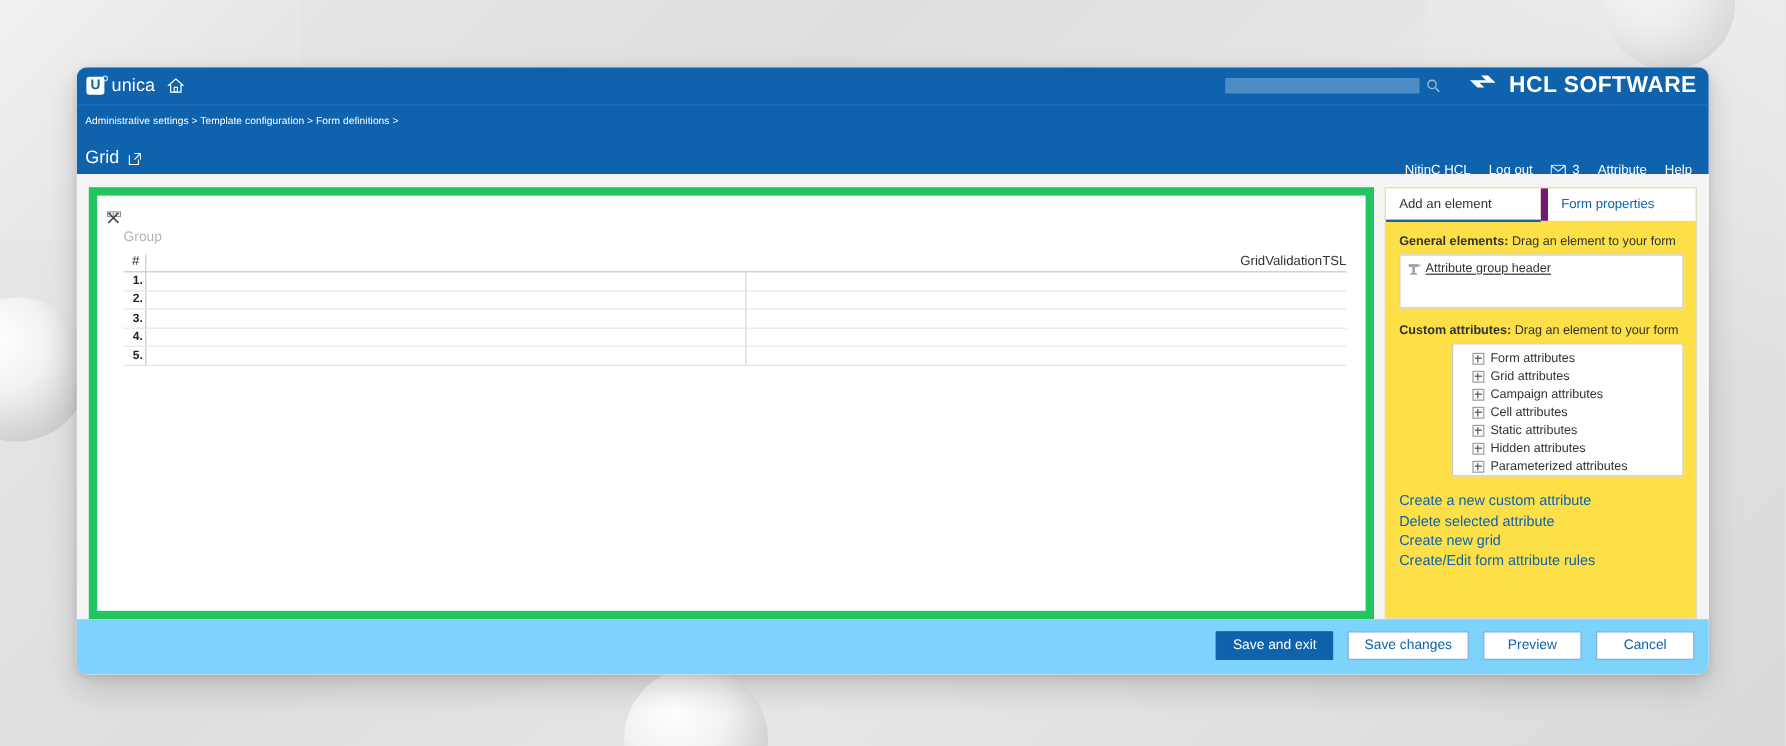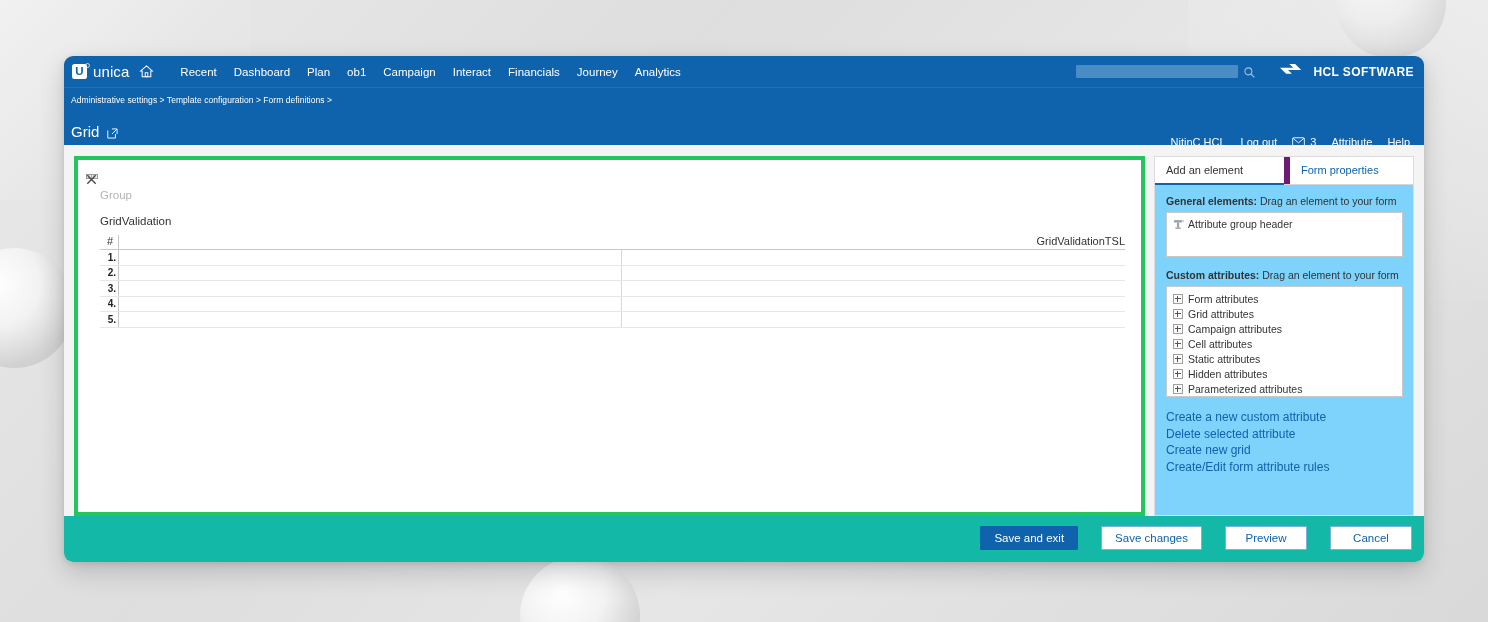--- a/index.html
+++ b/index.html
@@ -146,21 +146,21 @@
     font-size: 11px;
     padding: 0 4px;
   }
   .search-icon { width: 13px; height: 13px; display:block; }
   .hcl-logo {
     display: flex;
     align-items: center;
     gap: 8px;
   }
   .hcl-text {
-    font-size: 12px;
+    font-size: 19px;
     font-weight: bold;
     letter-spacing: .4px;
     color: #ffffff;
   }
 
   
   .titlebar {
     padding: 7px 0 0 6px;
     height: 57px;
     box-sizing: border-box;
@@ -208,21 +208,21 @@
     padding: 11px 10px 0 10px;
     box-sizing: border-box;
     gap: 9px;
     min-height: 0;
   }
 
   
   .canvas {
     flex: 1 1 auto;
     background: #ffffff;
-    border: 4px solid #22c55e;
+    border: 7px solid #22c55e;
     position: relative;
     min-width: 0;
   }
   .canvas-inner { padding: 5px 8px 0 8px; }
   .elem-tools {
     display: flex;
     flex-direction: column;
     align-items: flex-start;
     width: 14px;
     gap: 0;
@@ -277,21 +277,21 @@
     color: #222;
   }
   .grid-table td.cell-a {
     border-right: 1px solid #d8d8d8;
     width: 104px;
   }
 
   
   .side-panel {
     flex: 0 0 258px;
-    background: #7dd3fc;
+    background: #fde047;
     border: 1px solid #dcdcdc;
     display: flex;
     flex-direction: column;
     min-height: 0;
   }
   .panel-tabs {
     display: flex;
     border-bottom: 1px solid #d5d5d5;
     flex: 0 0 auto;
   }
@@ -323,27 +323,28 @@
     color: #333333;
     margin-bottom: 5px;
   }
   .section-label b { font-weight: bold; }
   .drop-box {
     border: 1px solid #c9c9c9;
     background: #ffffff;
     box-sizing: border-box;
   }
   .drop-box.general { height: 45px; padding: 5px 6px; }
-  .drop-box.custom { height: 111px; padding: 4px 6px 0 6px; margin-bottom: 12px; }
+  .drop-box.custom { height: 111px; padding: 4px 6px 0 16px; margin-bottom: 12px; margin-left: 44px; }
   .element-chip {
     display: flex;
     align-items: center;
     gap: 4px;
     font-size: 10.5px;
     color: #333333;
+    text-decoration: underline;
   }
   .agh-icon { width: 11px; height: 11px; display: block; }
   .tree-item {
     display: flex;
     align-items: center;
     gap: 5px;
     font-size: 10.5px;
     color: #333333;
     height: 15px;
   }
@@ -366,26 +367,26 @@
     display: block;
     color: #0f62ac;
     font-size: 12px;
     text-decoration: none;
     line-height: 16.6px;
   }
 
   
   .footer {
     flex: 0 0 auto;
-    background: #14b8a6;
+    background: #7dd3fc;
     padding: 10px 12px 12px 0;
     display: flex;
     justify-content: flex-end;
     align-items: flex-start;
-    gap: 23px;
+    gap: 12px;
     box-sizing: border-box;
   }
   .btn {
     font-family: "Liberation Sans", sans-serif;
     font-size: 11.5px;
     height: 24px;
     min-width: 82px;
     padding: 0 13px;
     box-sizing: border-box;
     cursor: pointer;
@@ -424,31 +425,20 @@
         <div class="brand-mark">U</div>
         <div class="brand-name">unica</div>
         <span class="home-icon">
           <svg viewBox="0 0 16 16" width="15" height="15" aria-hidden="true">
             <path d="M8 2 L14.2 7.4 L12.6 7.4 L12.6 13.6 L3.4 13.6 L3.4 7.4 L1.8 7.4 Z" fill="none" stroke="#ffffff" stroke-width="1.1"></path>
             <rect x="6.6" y="9.3" width="2.8" height="4.3" fill="none" stroke="#ffffff" stroke-width="1"></rect>
           </svg>
         </span>
       </div>
 
-      <div class="nav-links">
-        <a href="#">Recent</a>
-        <a href="#">Dashboard</a>
-        <a href="#">Plan</a>
-        <a href="#">ob1</a>
-        <a href="#">Campaign</a>
-        <a href="#">Interact</a>
-        <a href="#">Financials</a>
-        <a href="#">Journey</a>
-        <a href="#">Analytics</a>
-      </div>
 
       <div class="nav-right">
         <div class="search-wrap">
           <input class="search-input" type="text" placeholder="" style="">
           <span class="search-icon">
             <svg viewBox="0 0 16 16" width="13" height="13" aria-hidden="true">
               <circle cx="6.6" cy="6.6" r="4.3" fill="none" stroke="#9fc4e2" stroke-width="1.3"></circle>
               <line x1="9.8" y1="9.8" x2="14" y2="14" stroke="#9fc4e2" stroke-width="1.5"></line>
             </svg>
           </span>
@@ -512,21 +502,20 @@
           </span>
           <span class="close-x">
             <svg viewBox="0 0 12 12" width="11" height="11" aria-hidden="true">
               <line x1="1.4" y1="1.4" x2="10.6" y2="10.6" stroke="#4a4a4a" stroke-width="1.5"></line>
               <line x1="10.6" y1="1.4" x2="1.4" y2="10.6" stroke="#4a4a4a" stroke-width="1.5"></line>
             </svg>
           </span>
         </div>
 
         <div class="group-label">Group</div>
-        <div class="grid-name">GridValidation</div>
 
         <table class="grid-table">
           <thead>
             <tr>
               <th class="col-num">#</th>
               <th class="col-data" colspan="2">GridValidationTSL</th>
             </tr>
           </thead>
           <tbody>
             <tr>

